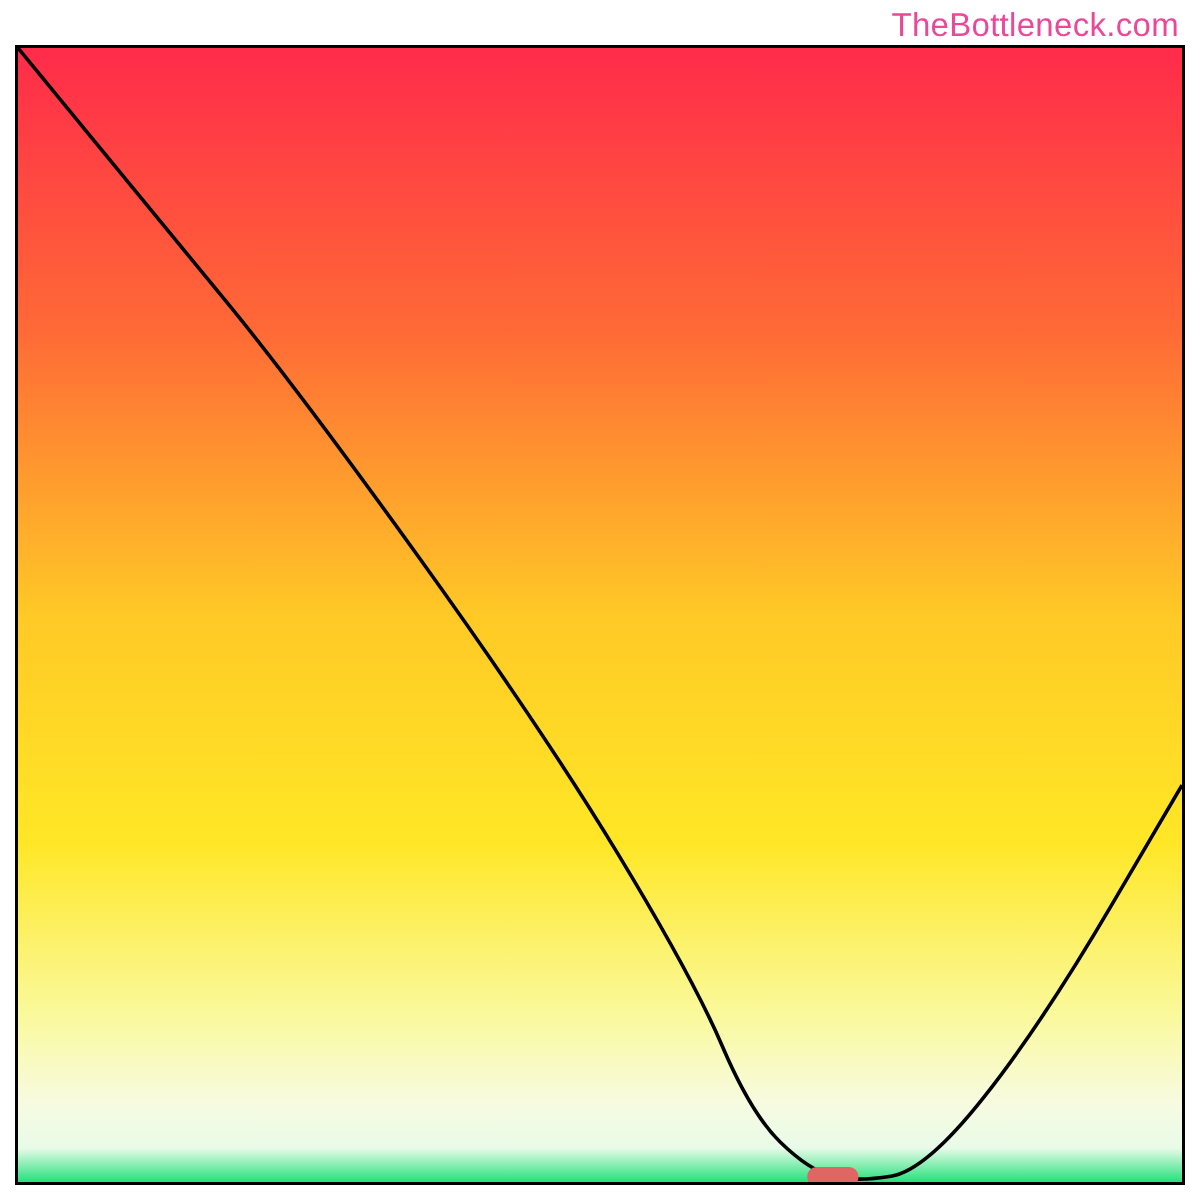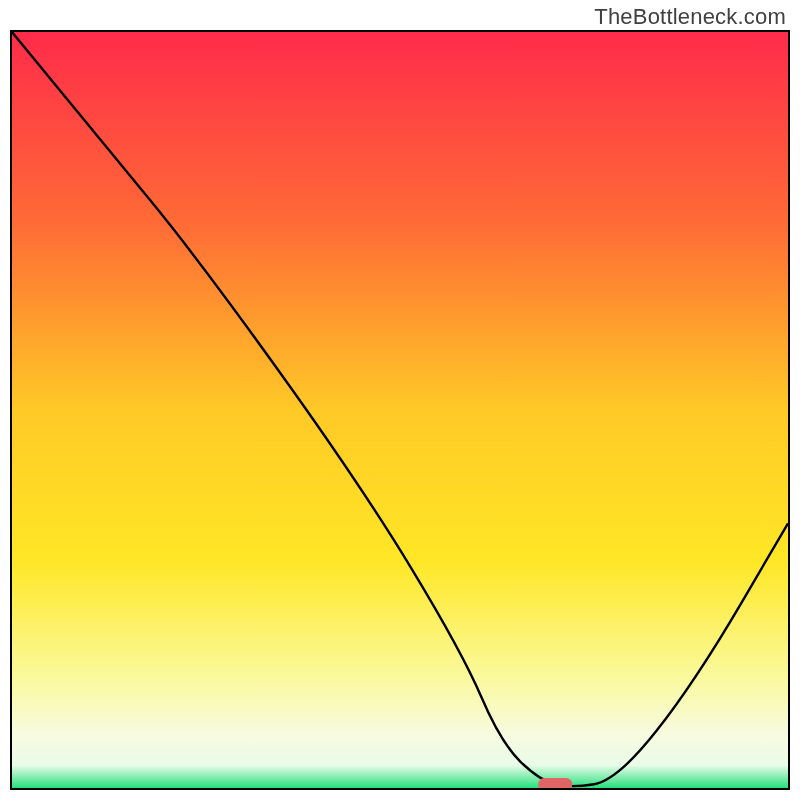--- a/index.html
+++ b/index.html
@@ -1,17 +1,17 @@
 <!DOCTYPE html>
 <html><head>
 <meta charset="utf-8">
 <style>
   html,body{margin:0;padding:0;width:800px;height:800px;background:#fff;font-family:Arial,Helvetica,sans-serif}
   .frame{position:absolute;left:10px;top:30px;width:780px;height:760px;border:2px solid #000;box-sizing:border-box;overflow:hidden}
-  .attribution{position:absolute;right:14px;top:4px;font-size:22px;color:#404040;letter-spacing:0.2px}
+  .attribution{position:absolute;right:14px;top:4px;font-size:22px;color:#ec4899;letter-spacing:0.2px}
   svg{display:block}
 </style>
 </head>
 <body>
 
 <div class="attribution">TheBottleneck.com</div>
 
 <div class="frame">
   <svg id="chart-svg" width="776" height="756" viewBox="0 0 776 756" preserveAspectRatio="none">
     <defs>

